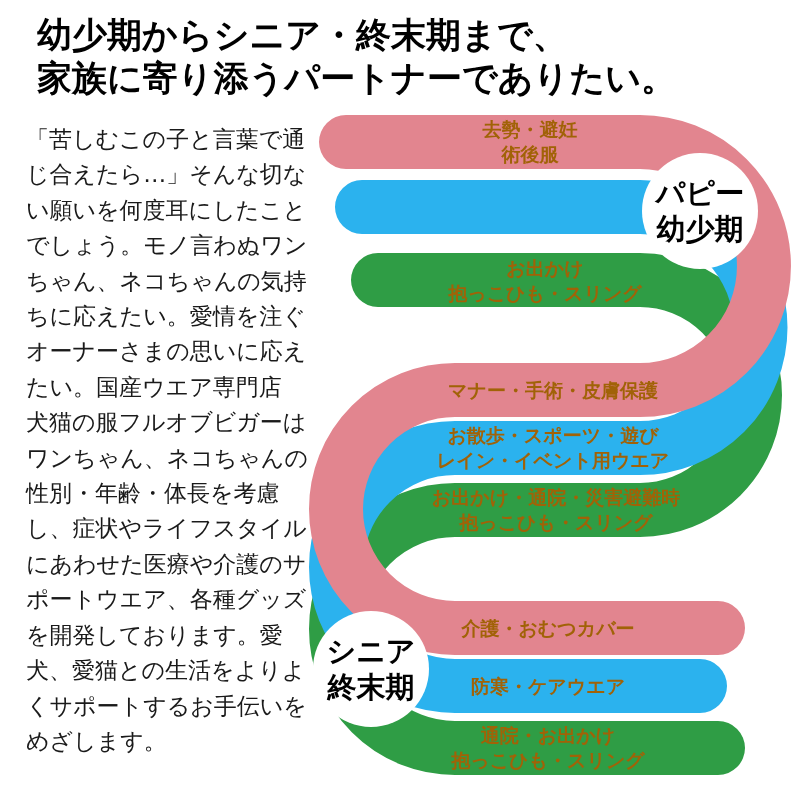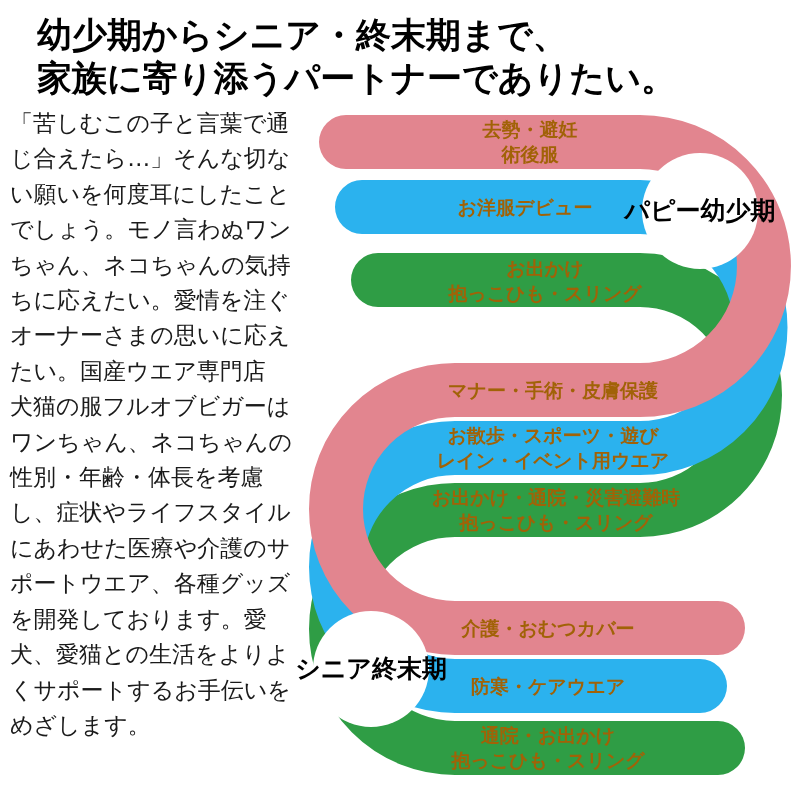--- a/index.html
+++ b/index.html
@@ -5,37 +5,37 @@
   html,body{margin:0;padding:0;background:#fff;}
   .canvas{
     position:relative;width:800px;height:800px;background:#ffffff;overflow:hidden;
     font-family:"DejaVu Sans","Liberation Sans",sans-serif;
   }
   .title{
     position:absolute;top:14px;left:0;width:781px;text-align:left;
     font-size:35px;line-height:1.22;font-weight:800;color:#000;padding-left:37px;
   }
   .intro{
-    position:absolute;top:106px;left:10px;width:290px;margin:0;
+    position:absolute;top:106px;left:10px;width:290px;margin:16px;
     font-size:23px;line-height:35.4px;color:#1a1a1a;font-weight:500;
     text-align:left;letter-spacing:0;
   }
   .flow-svg{position:absolute;top:0;left:0;width:800px;height:800px;}
   .ribbon{fill:none;stroke-width:54;stroke-linecap:round;stroke-linejoin:round;}
   .label{
     position:absolute;transform:translate(-50%,-50%);
     color:#a16207;font-weight:bold;font-size:19px;line-height:25px;
     text-align:center;white-space:nowrap;
   }
   .label span{display:block;}
   .stage-circle{
     position:absolute;transform:translate(-50%,-50%);
     width:116px;height:116px;border-radius:50%;background:#ffffff;
-    display:flex;flex-direction:row;align-items:center;justify-content:center;
-    color:#000;font-weight:800;font-size:25px;line-height:1.25;text-align:center;
+    display:flex;flex-direction:column;align-items:center;justify-content:center;
+    color:#000;font-weight:800;font-size:29px;line-height:1.25;text-align:center;
   }
   .stage-circle span{display:block;white-space:nowrap;}
 </style>
 </head>
 <body>
 
 <div class="canvas">
 
   <header class="title">
     <div>幼少期からシニア・終末期まで、</div>
@@ -49,21 +49,20 @@
     <path class="ribbon" d="M362 207 H640 A120.5 120.5 0 0 1 640 448 H455 A119 119 0 0 0 455 686 H700" stroke="#2bb2ee"></path>
     <path class="ribbon" d="M346 142 H640 A124 124 0 0 1 640 390 H455 A119 119 0 0 0 455 628 H718" stroke="#e2858f"></path>
   </svg>
 
   <div class="label" style="left:530px;top:142px">
     <span>去勢・避妊</span>
     <span>術後服</span>
   </div>
 
   <div class="label" style="left:525px;top:207px">
-    <span>お洋服デビュー</span>
   </div>
 
   <div class="label" style="left:545px;top:281px">
     <span>お出かけ</span>
     <span>抱っこひも・スリング</span>
   </div>
 
   <div class="label" style="left:553px;top:390px">
     <span>マナー・手術・皮膚保護</span>
   </div>

